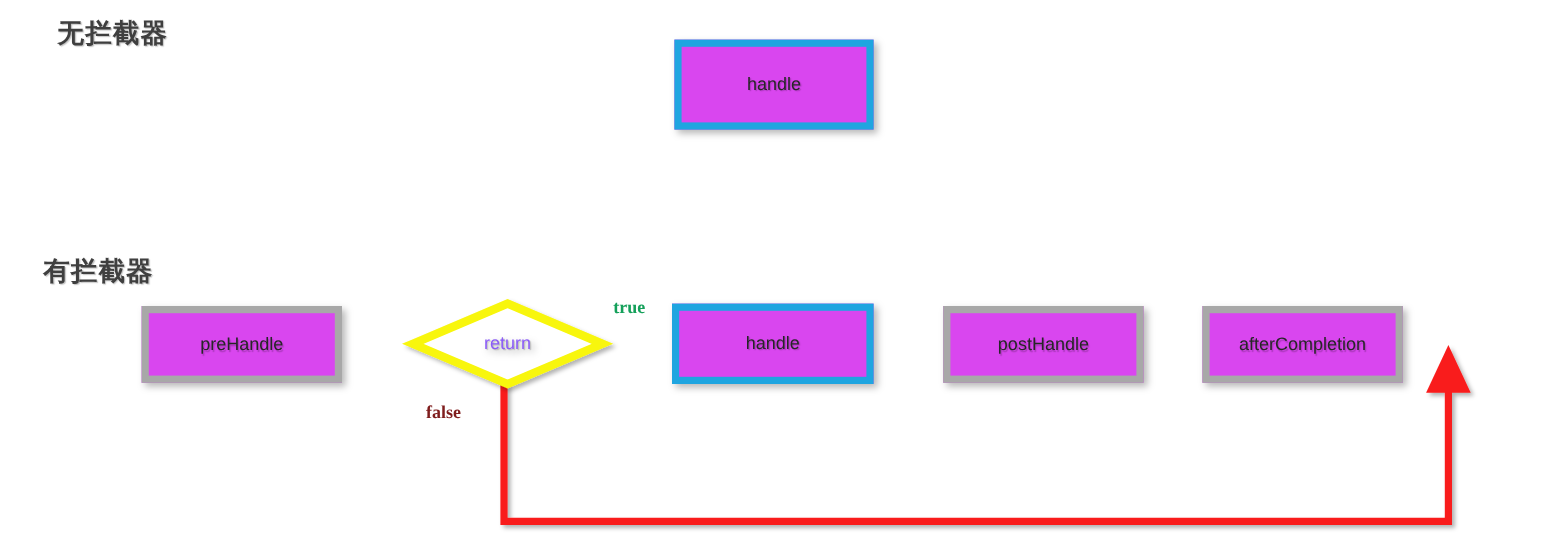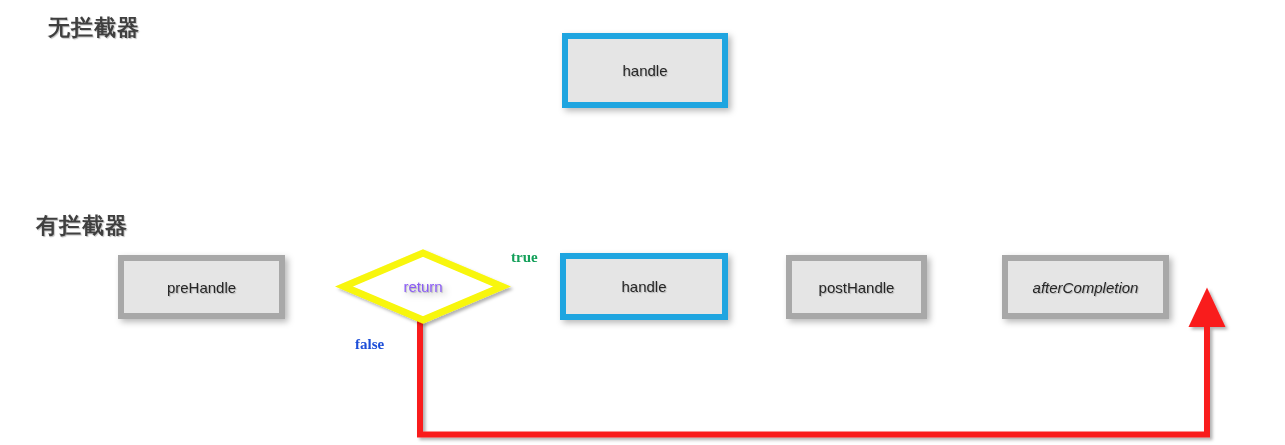--- a/index.html
+++ b/index.html
@@ -19,21 +19,21 @@
     color:#3f3f3f;
     letter-spacing:1px;
     text-shadow:1px 1px 1px rgba(0,0,0,0.25);
     white-space:nowrap;
   }
   #title-1{left:20px;top:13px;margin-left:28px;}
   #title-2{left:36px;top:211px;}
 
   .node{
     position:absolute;
-    background:#e5e5e5;
+    background:#d946ef;
     box-sizing:border-box;
     display:flex;
     align-items:center;
     justify-content:center;
     font-size:15px;
     color:#262626;
     text-shadow:1px 1px 1px rgba(0,0,0,0.22);
     white-space:nowrap;
   }
   .node-gray{border:6px solid #a8a8a8;filter:drop-shadow(3px 3px 3px rgba(0,0,0,0.28));}
@@ -48,21 +48,21 @@
     pointer-events:none;
   }
 
   .edge-label{
     position:absolute;
     font-family:Liberation Serif, serif;
     font-size:15px;font-weight:bold;
     white-space:nowrap;
   }
   #label-true{left:511px;top:249px;color:#14a05a;}
-  #label-false{left:355px;top:336px;color:#1d4ed8;}
+  #label-false{left:355px;top:336px;color:#7f1d1d;}
 </style>
 </head>
 <body>
 
 <svg id="canvas" viewBox="0 0 1285 445" width="1285" height="445" xmlns="http://www.w3.org/2000/svg">
   <defs>
     <marker id="arrow-green" markerWidth="7" markerHeight="7" refX="4.2" refY="3.5" orient="auto" markerUnits="strokeWidth">
       <path d="M0,0.4 L6.6,3.5 L0,6.6 z" fill="#17a24a"></path>
     </marker>
     <marker id="arrow-red" markerWidth="7" markerHeight="7" refX="4.2" refY="3.5" orient="auto" markerUnits="strokeWidth">
@@ -109,23 +109,23 @@
 </div>
 
 <div class="diamond-wrap" style="left:344px;top:253px;width:158px;height:67px;">
   <div class="diamond-label">return</div>
 </div>
 
 <div class="node node-blue" style="left:560px;top:253px;width:168px;height:67px;">
   <span>handle</span>
 </div>
 
-<div class="node node-gray" style="left:786px;top:255px;width:141px;height:64px;">
+<div class="node node-gray" style="left:786px;top:255px;width:167px;height:64px;">
   <span>postHandle</span>
 </div>
 
-<div class="node node-gray" style="left:1002px;top:255px;width:167px;height:64px;font-style:italic;">
+<div class="node node-gray" style="left:1002px;top:255px;width:167px;height:64px;">
   <span>afterCompletion</span>
 </div>
 
 <div class="edge-label" id="label-true">true</div>
 
 <div class="edge-label" id="label-false">false</div>
 
 </body></html>

